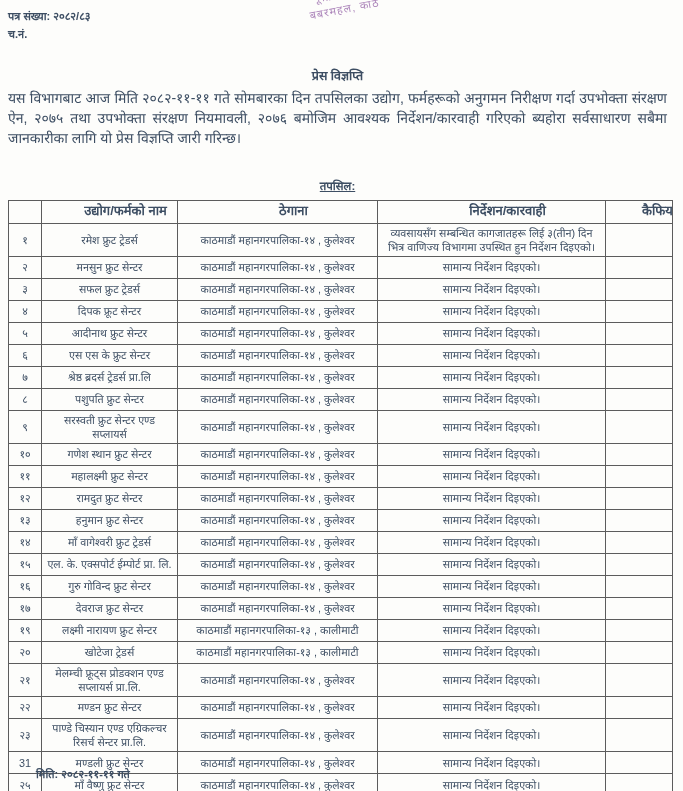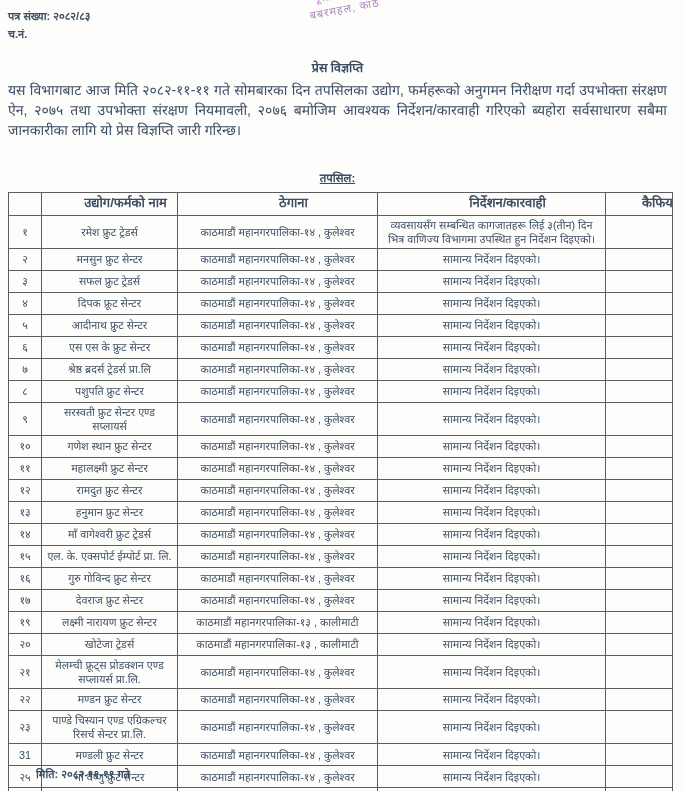--- a/index.html
+++ b/index.html
@@ -27,21 +27,21 @@
     pointer-events: none;
     white-space: nowrap;
   }
   .stamp .arc-top { display: block; transform: rotate(3deg); letter-spacing: 2px; }
   .stamp .arc-bottom { display: block; transform: rotate(-2deg); letter-spacing: 1px; }
 
   .doc-title {
     text-align: center;
     font-size: 12.5px;
     font-weight: bold;
-    margin-top: 16px;
+    margin-top: 24px;
   }
 
   .intro {
     margin-top: 5px;
     font-size: 14px;
     line-height: 1.42;
     text-align: justify;
   }
 
   .table-caption {

